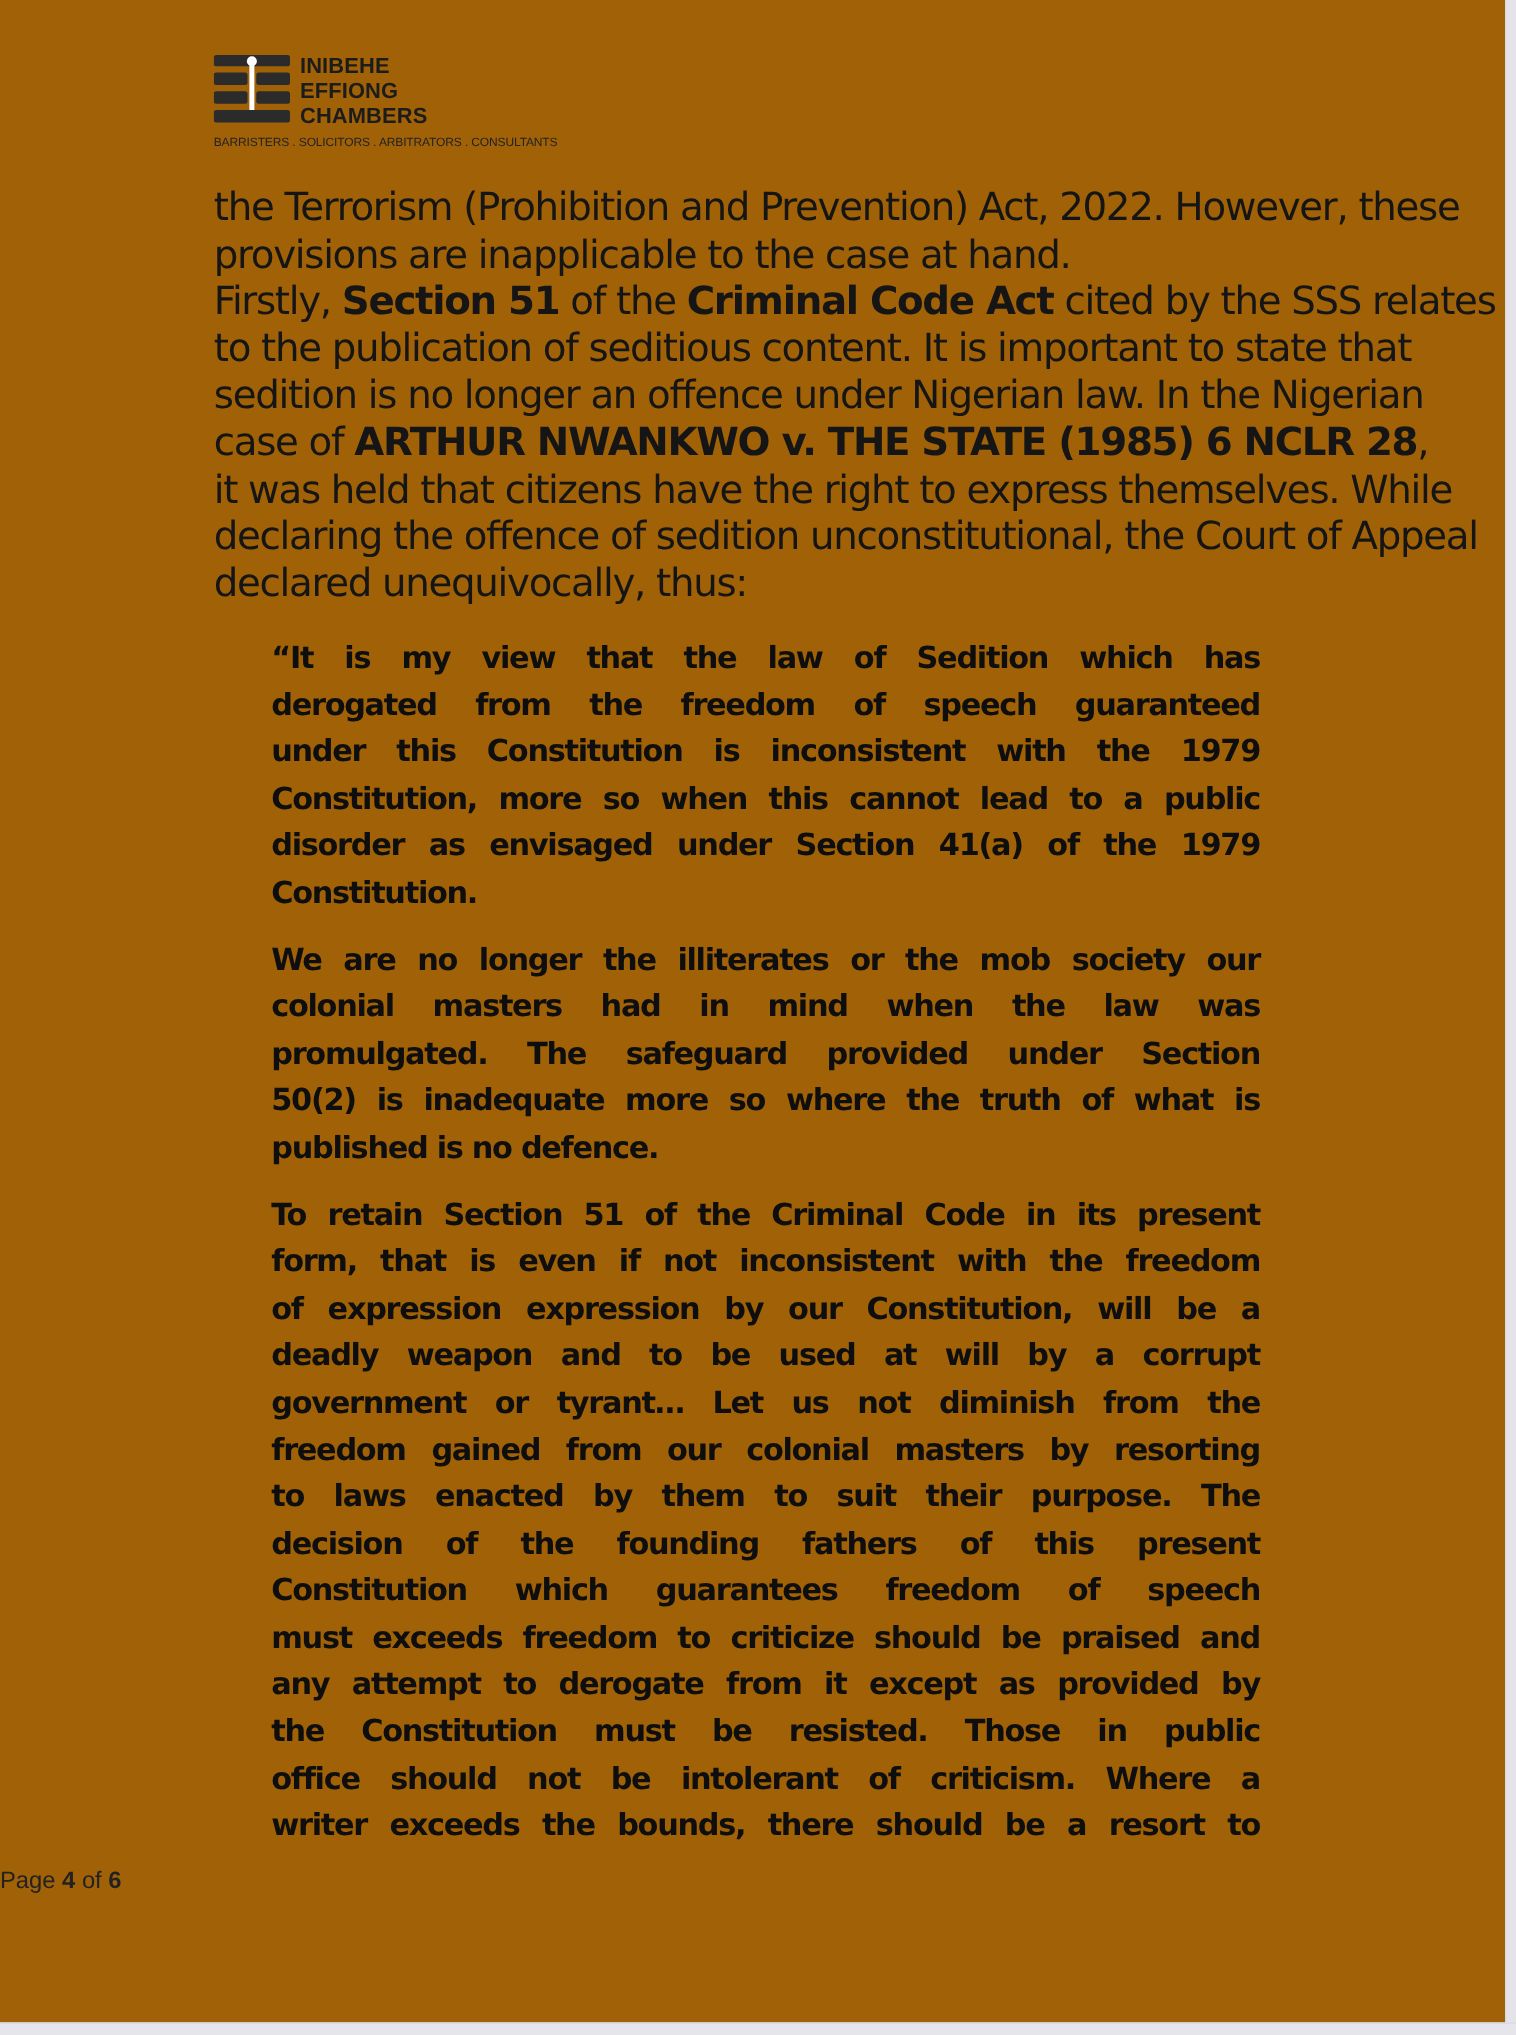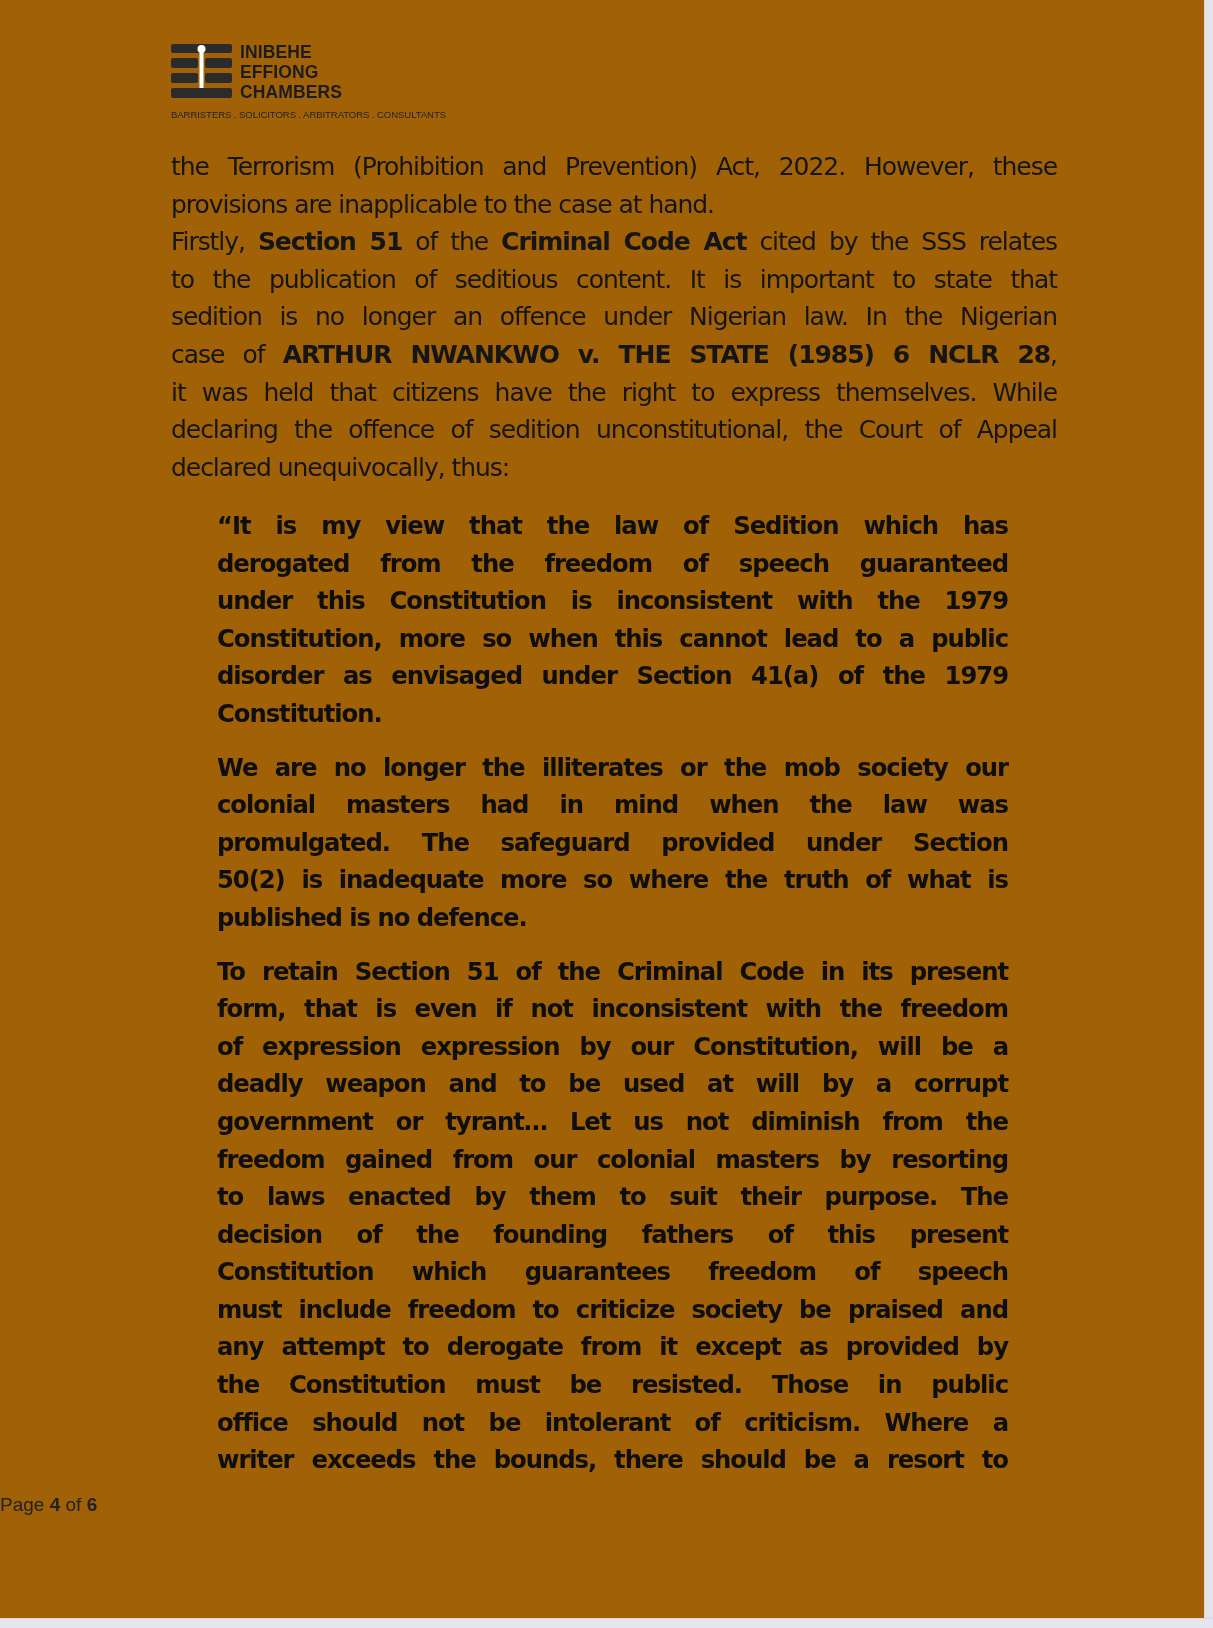--- a/index.html
+++ b/index.html
@@ -39,21 +39,21 @@
   .firm-name div { height:20px; }
   .tagline {
     position:absolute; left:0; top:67px;
     font-family:"Liberation Sans", sans-serif;
     font-weight:normal; font-size:9.6px; color:#222; white-space:nowrap;
     letter-spacing:-0.1px;
   }
   
   .body-text {
     position:absolute; left:171px; top:148px; width:886px;
-    font-size:25px; line-height:37.6px;
+    font-size:31px; line-height:37.6px;
     letter-spacing:-1.05px;
     word-spacing:0px;
     text-align:justify;
     color:#151515;
   }
   .line { display:block; height:37.6px; white-space:nowrap; }
   .line.j { text-align:justify; text-align-last:justify; }
   b { font-weight:bold; }
   
   .quote {
@@ -126,21 +126,21 @@
       <div class="qpara">
         <span class="qline j">To retain Section 51 of the Criminal Code in its present</span>
         <span class="qline j">form, that is even if not inconsistent with the freedom</span>
         <span class="qline j">of expression expression by our Constitution, will be a</span>
         <span class="qline j">deadly weapon and to be used at will by a corrupt</span>
         <span class="qline j">government or tyrant… Let us not diminish from the</span>
         <span class="qline j">freedom gained from our colonial masters by resorting</span>
         <span class="qline j">to laws enacted by them to suit their purpose. The</span>
         <span class="qline j">decision of the founding fathers of this present</span>
         <span class="qline j">Constitution which guarantees freedom of speech</span>
-        <span class="qline j">must include freedom to criticize society be praised and</span>
+        <span class="qline j">must exceeds freedom to criticize should be praised and</span>
         <span class="qline j">any attempt to derogate from it except as provided by</span>
         <span class="qline j">the Constitution must be resisted. Those in public</span>
         <span class="qline j">office should not be intolerant of criticism. Where a</span>
         <span class="qline j">writer exceeds the bounds, there should be a resort to</span>
       </div>
     </div>
 
   <div class="footer">
     <span>Page </span><b>4</b><span> of </span><b>6</b>
   </div>

